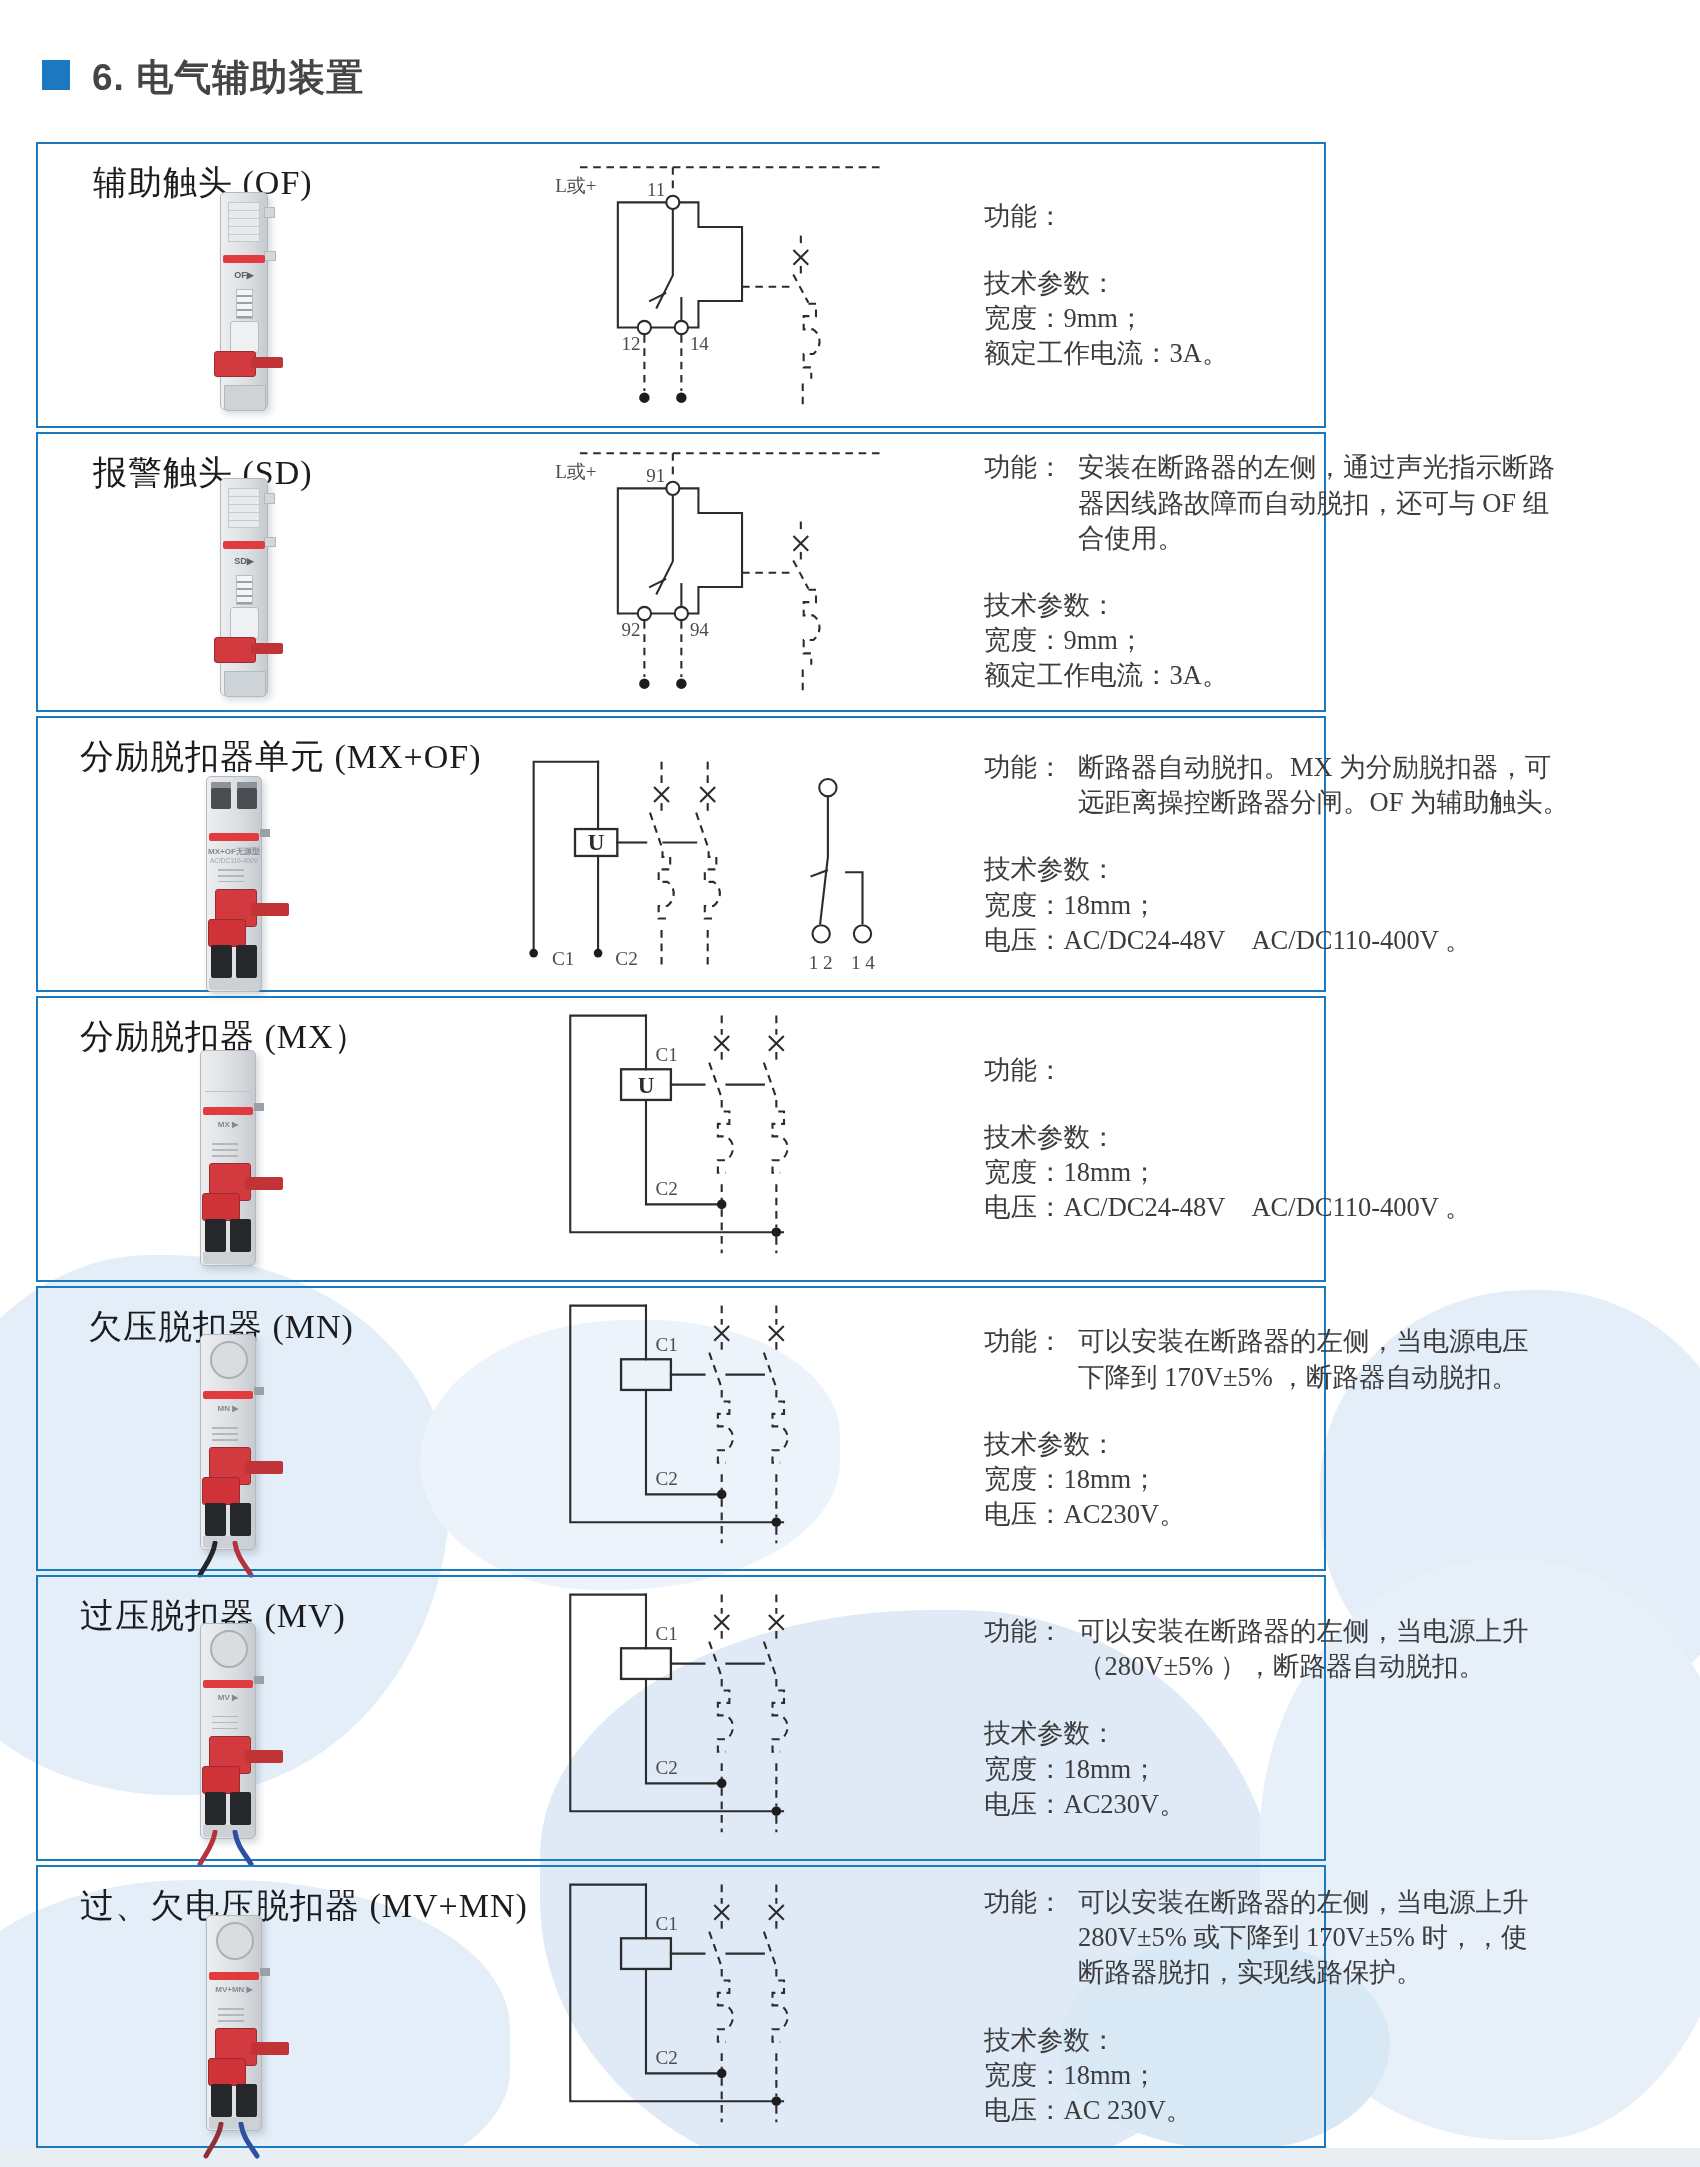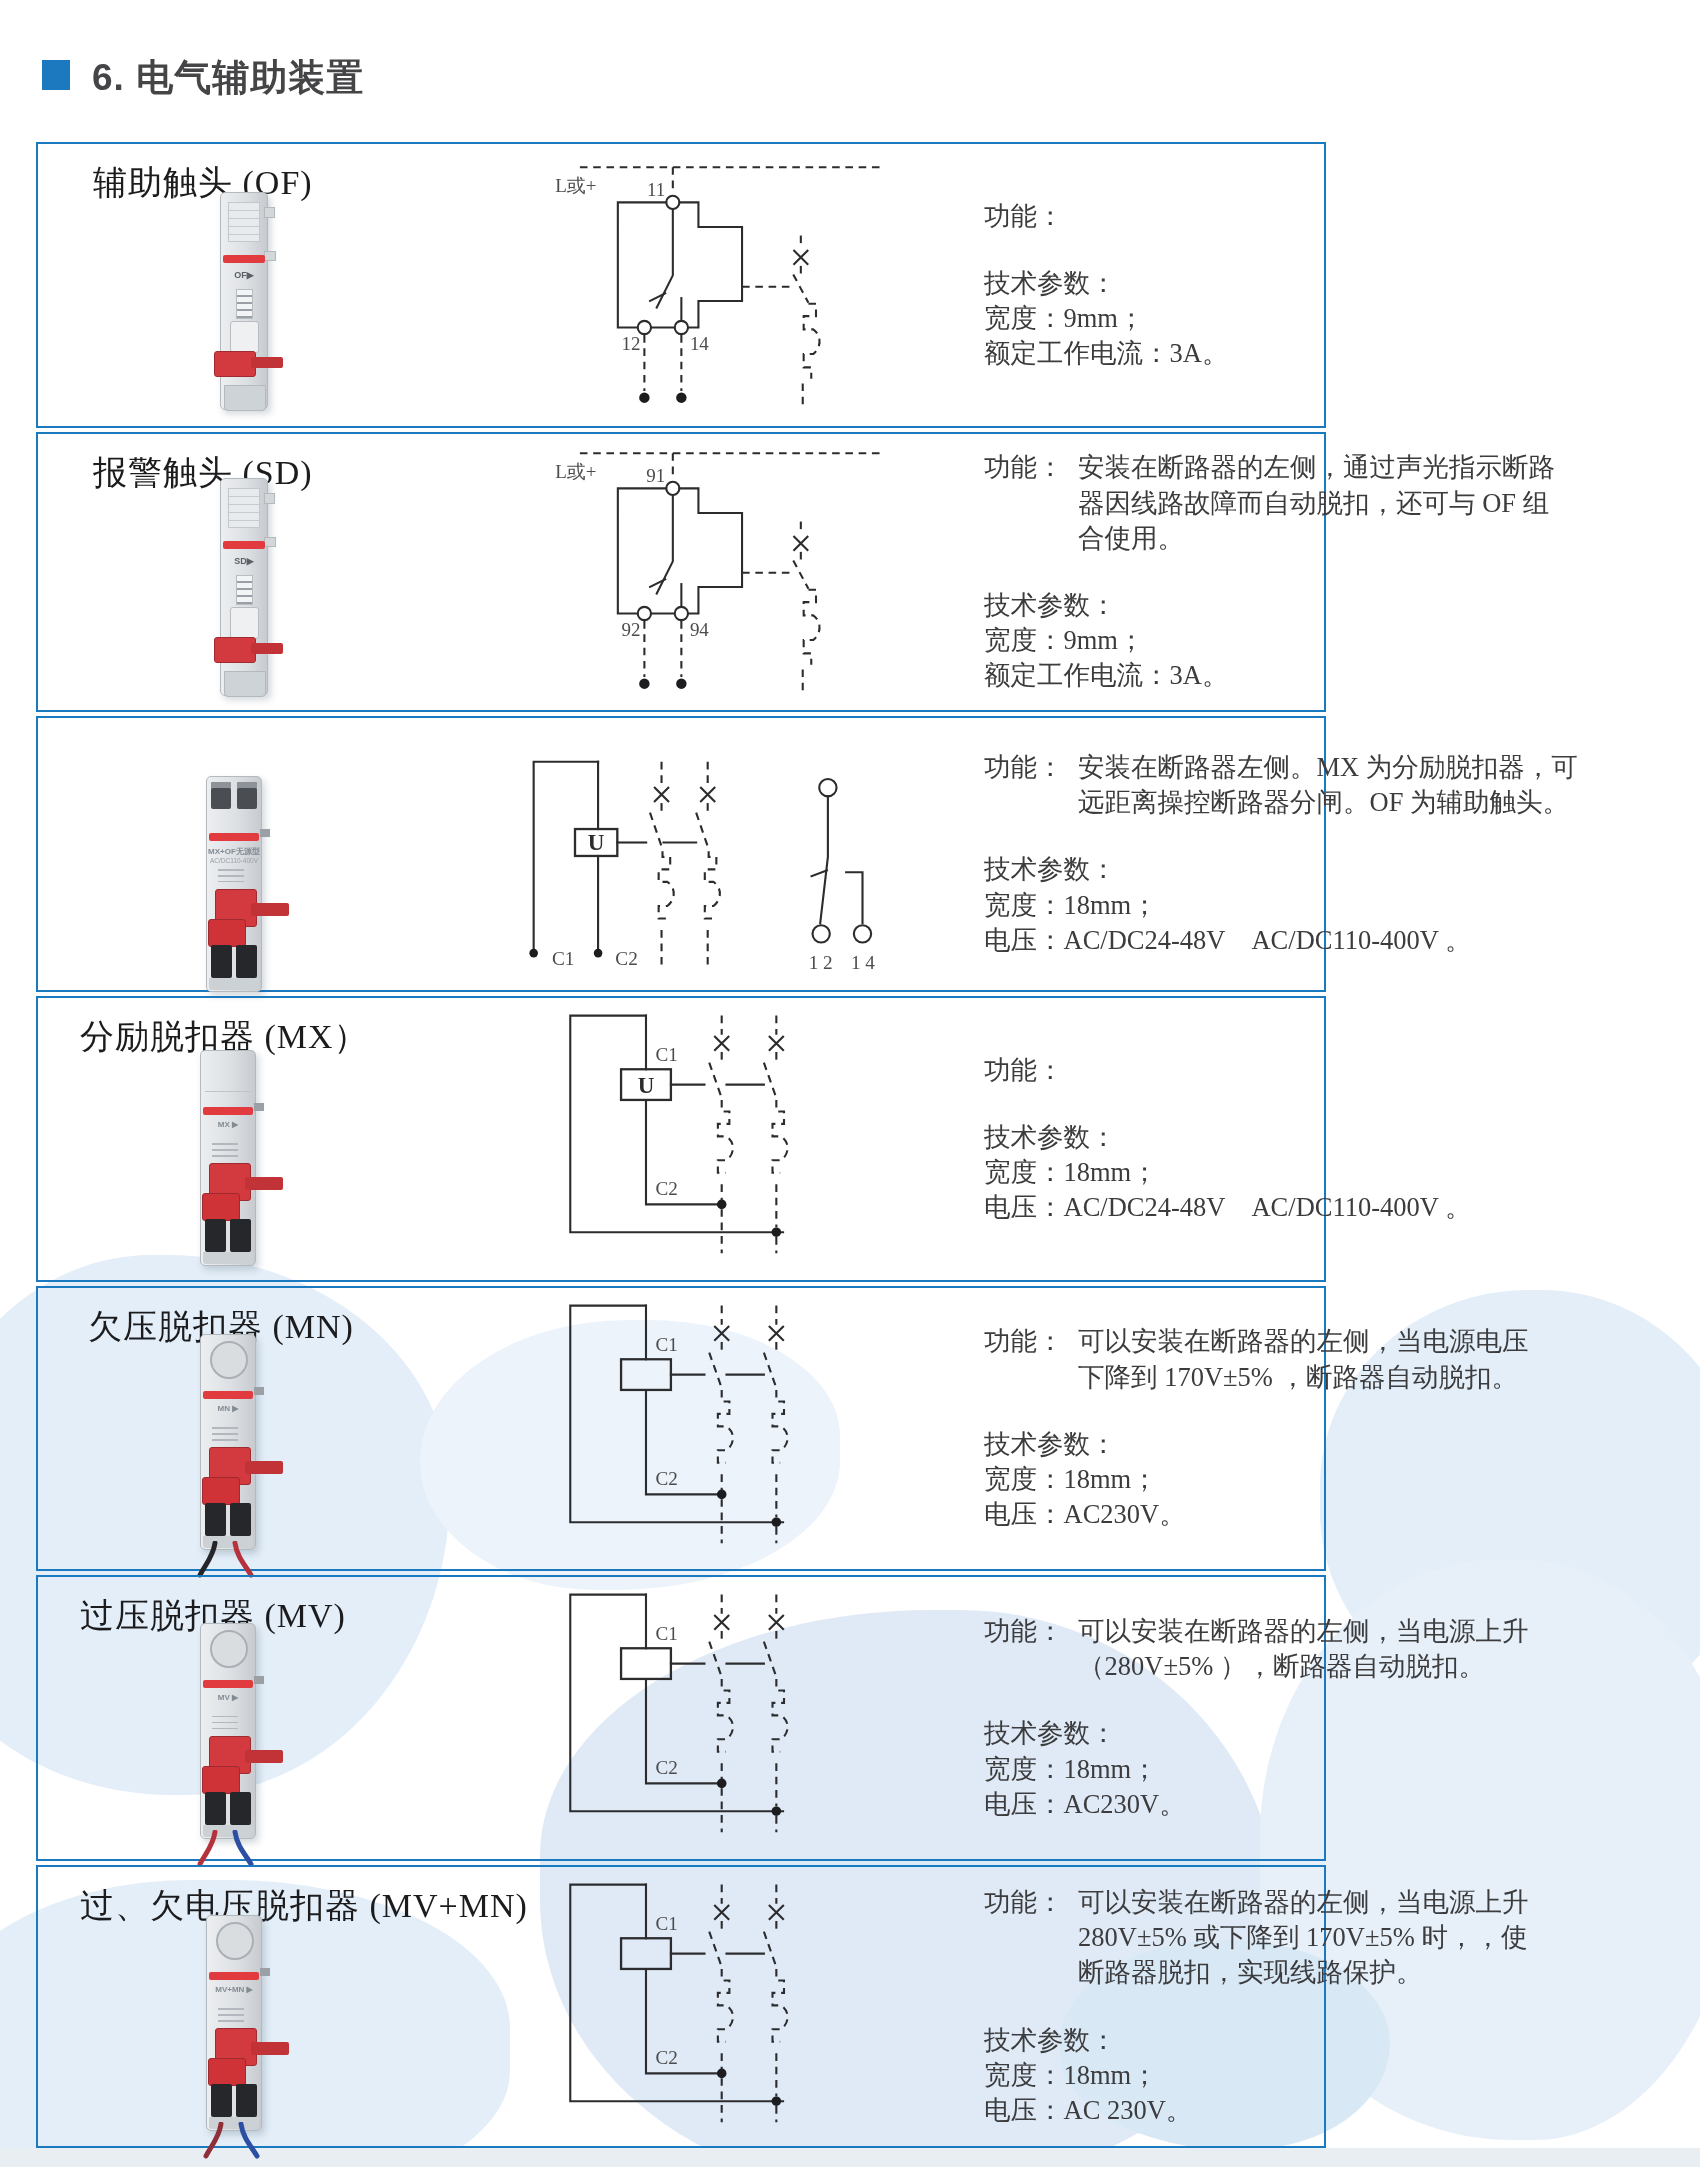--- a/index.html
+++ b/index.html
@@ -219,20 +219,21 @@
 器因线路故障而自动脱扣，还可与 OF 组
 合使用。</span>
       </div>
     <div class="params">技术参数：
 宽度：9mm；
 额定工作电流：3A。</div>
   </div>
 </section>
 
 <section class="row" style="top:716px;height:276px">
+  <h2 class="rtitle" style="left:42px">分励脱扣器单元 (MX+OF)</h2>
 
   <div class="prod p18" style="left:168px;top:58px">
     <div class="pbody">
       <div class="pterm L"></div>
       <div class="pterm R"></div>
       <div class="ptab18"></div>
       <div class="pstripe"></div>
       <div class="plabel">MX+OF无源型</div>
       <div class="psub">AC/DC110-400V</div>
       <div class="prate"></div>
@@ -281,21 +282,21 @@
       <circle class="node" cx="336" cy="212" r="9"></circle>
       <circle class="node" cx="379" cy="212" r="9"></circle>
       <text class="dlabel sp" x="338" y="249" text-anchor="middle">12</text>
       <text class="dlabel sp" x="382" y="249" text-anchor="middle">14</text>
     </g>
   </svg>
 
   <div class="txt">
     <div class="func">
         <span class="flabel">功能：</span>
-        <span class="fbody">安装在断路器左侧。MX 为分励脱扣器，可
+        <span class="fbody">断路器自动脱扣。MX 为分励脱扣器，可
 远距离操控断路器分闸。OF 为辅助触头。</span>
       </div>
     <div class="params">技术参数：
 宽度：18mm；
 电压：AC/DC24-48V　AC/DC110-400V 。</div>
   </div>
 </section>
 
 <section class="row" style="top:996px;height:286px">
   <h2 class="rtitle" style="left:42px">分励脱扣器 (MX）</h2>

